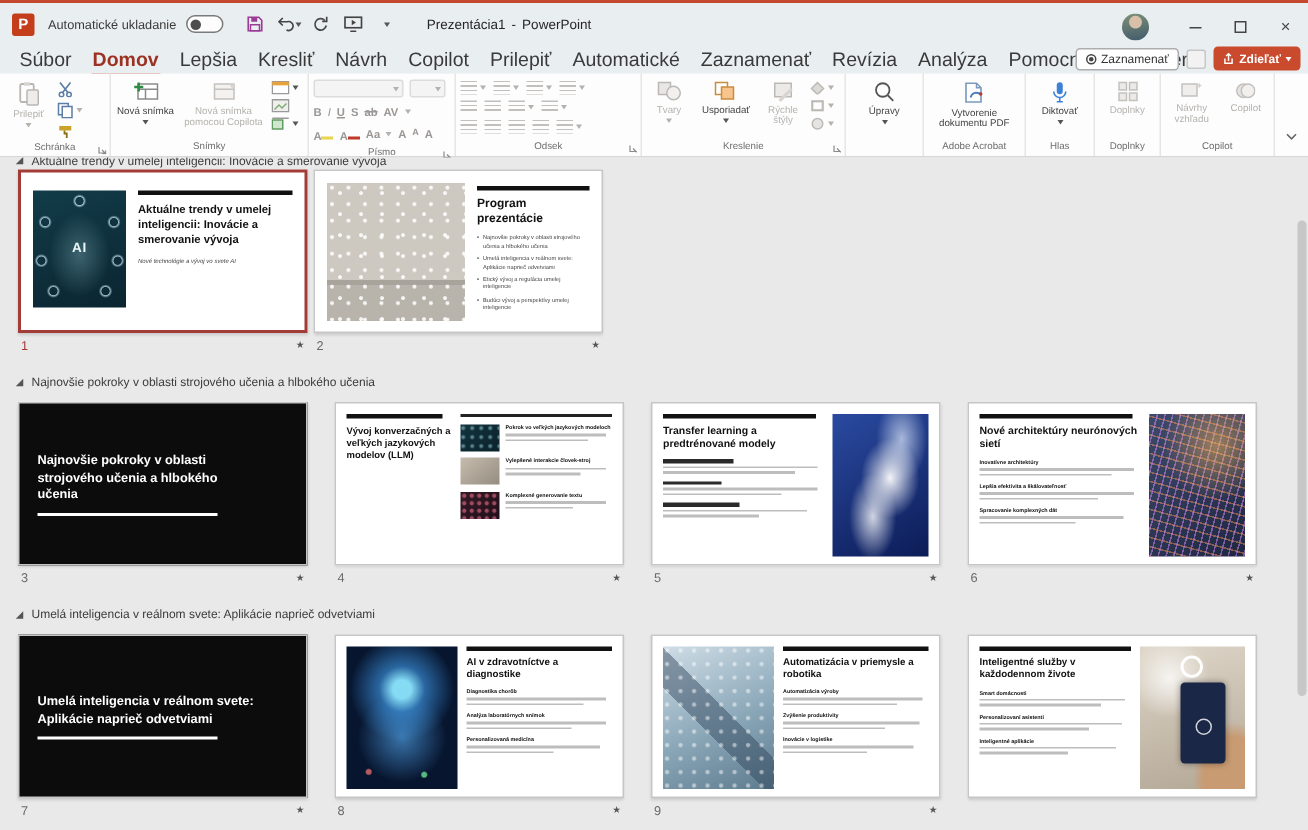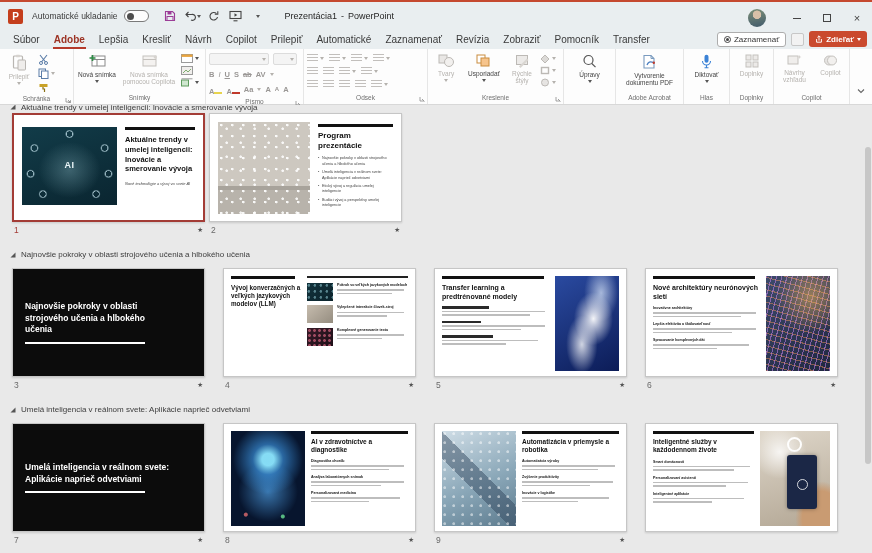--- a/index.html
+++ b/index.html
@@ -27,21 +27,21 @@
   #titlebar-right { position:absolute; right:0; top:2px; height:28px; display:flex; align-items:center; }
   .avatar { width:18px; height:18px; border-radius:50%; margin-right:16px;
             background:radial-gradient(circle at 50% 32%, #d8c0a8 0 26%, transparent 30%), linear-gradient(170deg,#7e9178,#415a6b); }
   .win-btn { width:30px; height:26px; display:flex; align-items:center; justify-content:center; }
   .win-min { width:8px; height:1px; background:#444; }
   .win-max { width:8px; height:8px; border:1px solid #444; }
   .win-close { font-size:11px; color:#444; line-height:1; }
 
   
   #tabs-row { position:absolute; top:30px; left:0; right:0; height:19px; background:#e9eef0; display:flex; align-items:center; padding-left:6px; }
-  .tab { font-size:10px; color:#3a3a3a; padding:3px 7px 4px; position:relative; white-space:nowrap; }
+  .tab { font-size:13px; color:#3a3a3a; padding:3px 7px 4px; position:relative; white-space:nowrap; }
   .tab.active { color:#9c3223; font-weight:bold; }
   .tab.active::after { content:""; position:absolute; left:6px; right:6px; bottom:0; height:2px; background:#b5392a; }
   #tabs-right { position:absolute; right:5px; top:31px; display:flex; align-items:center; gap:5px; }
   .record-btn { height:15px; background:#fff; border:1px solid #adadad; border-radius:3px; display:flex; align-items:center; padding:0 6px; gap:3px; }
   .record-dot { width:7px; height:7px; border:1px solid #444; border-radius:50%; display:flex; align-items:center; justify-content:center; }
   .record-dot i { width:3px; height:3px; background:#444; border-radius:50%; }
   .record-btn span { font-size:8px; color:#333; }
   .small-sq-btn { width:13px; height:13px; border:1px solid #c7c7c7; border-radius:2px; background:#f2f2f2; }
   .share-btn { height:16px; background:#ca4a2e; border-radius:3px; display:flex; align-items:center; padding:0 6px; gap:3px; }
   .share-btn span { font-size:8px; color:#fff; font-weight:bold; }
@@ -83,21 +83,21 @@
   .star { font-size:6.5px; color:#555; }
   .bbar { height:3px; background:#111; width:100%; }
   .wbar { height:2px; background:#fff; width:72%; margin-top:6px; }
   .tbar { height:1.5px; background:#bdbdbd; margin-top:2px; }
   .hbar { height:2.5px; background:#2a2a2a; margin-top:5px; }
 
   .sdark { background:#0c0c0c; display:flex; flex-direction:column; justify-content:center; padding:12px; }
   .sdark .dtitle { color:#fff; font-weight:bold; font-size:8.5px; line-height:1.35; width:88%; }
 
   .s1 { display:flex; gap:8px; padding:8px; }
-  .s1-img { width:95px; height:78px; margin-top:4px; position:relative; flex:none;
+  .s1-img { width:62px; height:78px; margin-top:4px; position:relative; flex:none;
     background:
       radial-gradient(circle at 50% 9%,  transparent 2.5px, rgba(190,220,230,.85) 3px, transparent 4.5px),
       radial-gradient(circle at 13% 27%, transparent 2.5px, rgba(190,220,230,.8) 3px, transparent 4.5px),
       radial-gradient(circle at 87% 27%, transparent 2.5px, rgba(190,220,230,.8) 3px, transparent 4.5px),
       radial-gradient(circle at 9% 60%,  transparent 2.5px, rgba(190,220,230,.8) 3px, transparent 4.5px),
       radial-gradient(circle at 91% 60%, transparent 2.5px, rgba(190,220,230,.8) 3px, transparent 4.5px),
       radial-gradient(circle at 22% 86%, transparent 2.5px, rgba(190,220,230,.8) 3px, transparent 4.5px),
       radial-gradient(circle at 78% 86%, transparent 2.5px, rgba(190,220,230,.8) 3px, transparent 4.5px),
       radial-gradient(ellipse at 50% 55%, rgba(150,195,205,.35), transparent 46%),
       linear-gradient(160deg,#123c49,#0a2530); }
@@ -232,30 +232,30 @@
         <div class="win-max"></div>
       </div>
     <div class="win-btn">
         <span class="win-close">×</span>
       </div>
   </div>
 </div>
 
 <div id="tabs-row">
   <span class="tab">Súbor</span>
-  <span class="tab active">Adobe</span>
+  <span class="tab active">Domov</span>
   <span class="tab">Lepšia</span>
   <span class="tab">Kresliť</span>
   <span class="tab">Návrh</span>
   <span class="tab">Copilot</span>
   <span class="tab">Prilepiť</span>
   <span class="tab">Automatické</span>
   <span class="tab">Zaznamenať</span>
   <span class="tab">Revízia</span>
-  <span class="tab">Zobraziť</span>
+  <span class="tab">Analýza</span>
   <span class="tab">Pomocník</span>
   <span class="tab">Transfer</span>
 </div>
 <div id="tabs-right">
   <div class="record-btn">
     <span class="record-dot">
         <i></i>
       </span>
     <span>Zaznamenať</span>
   </div>

